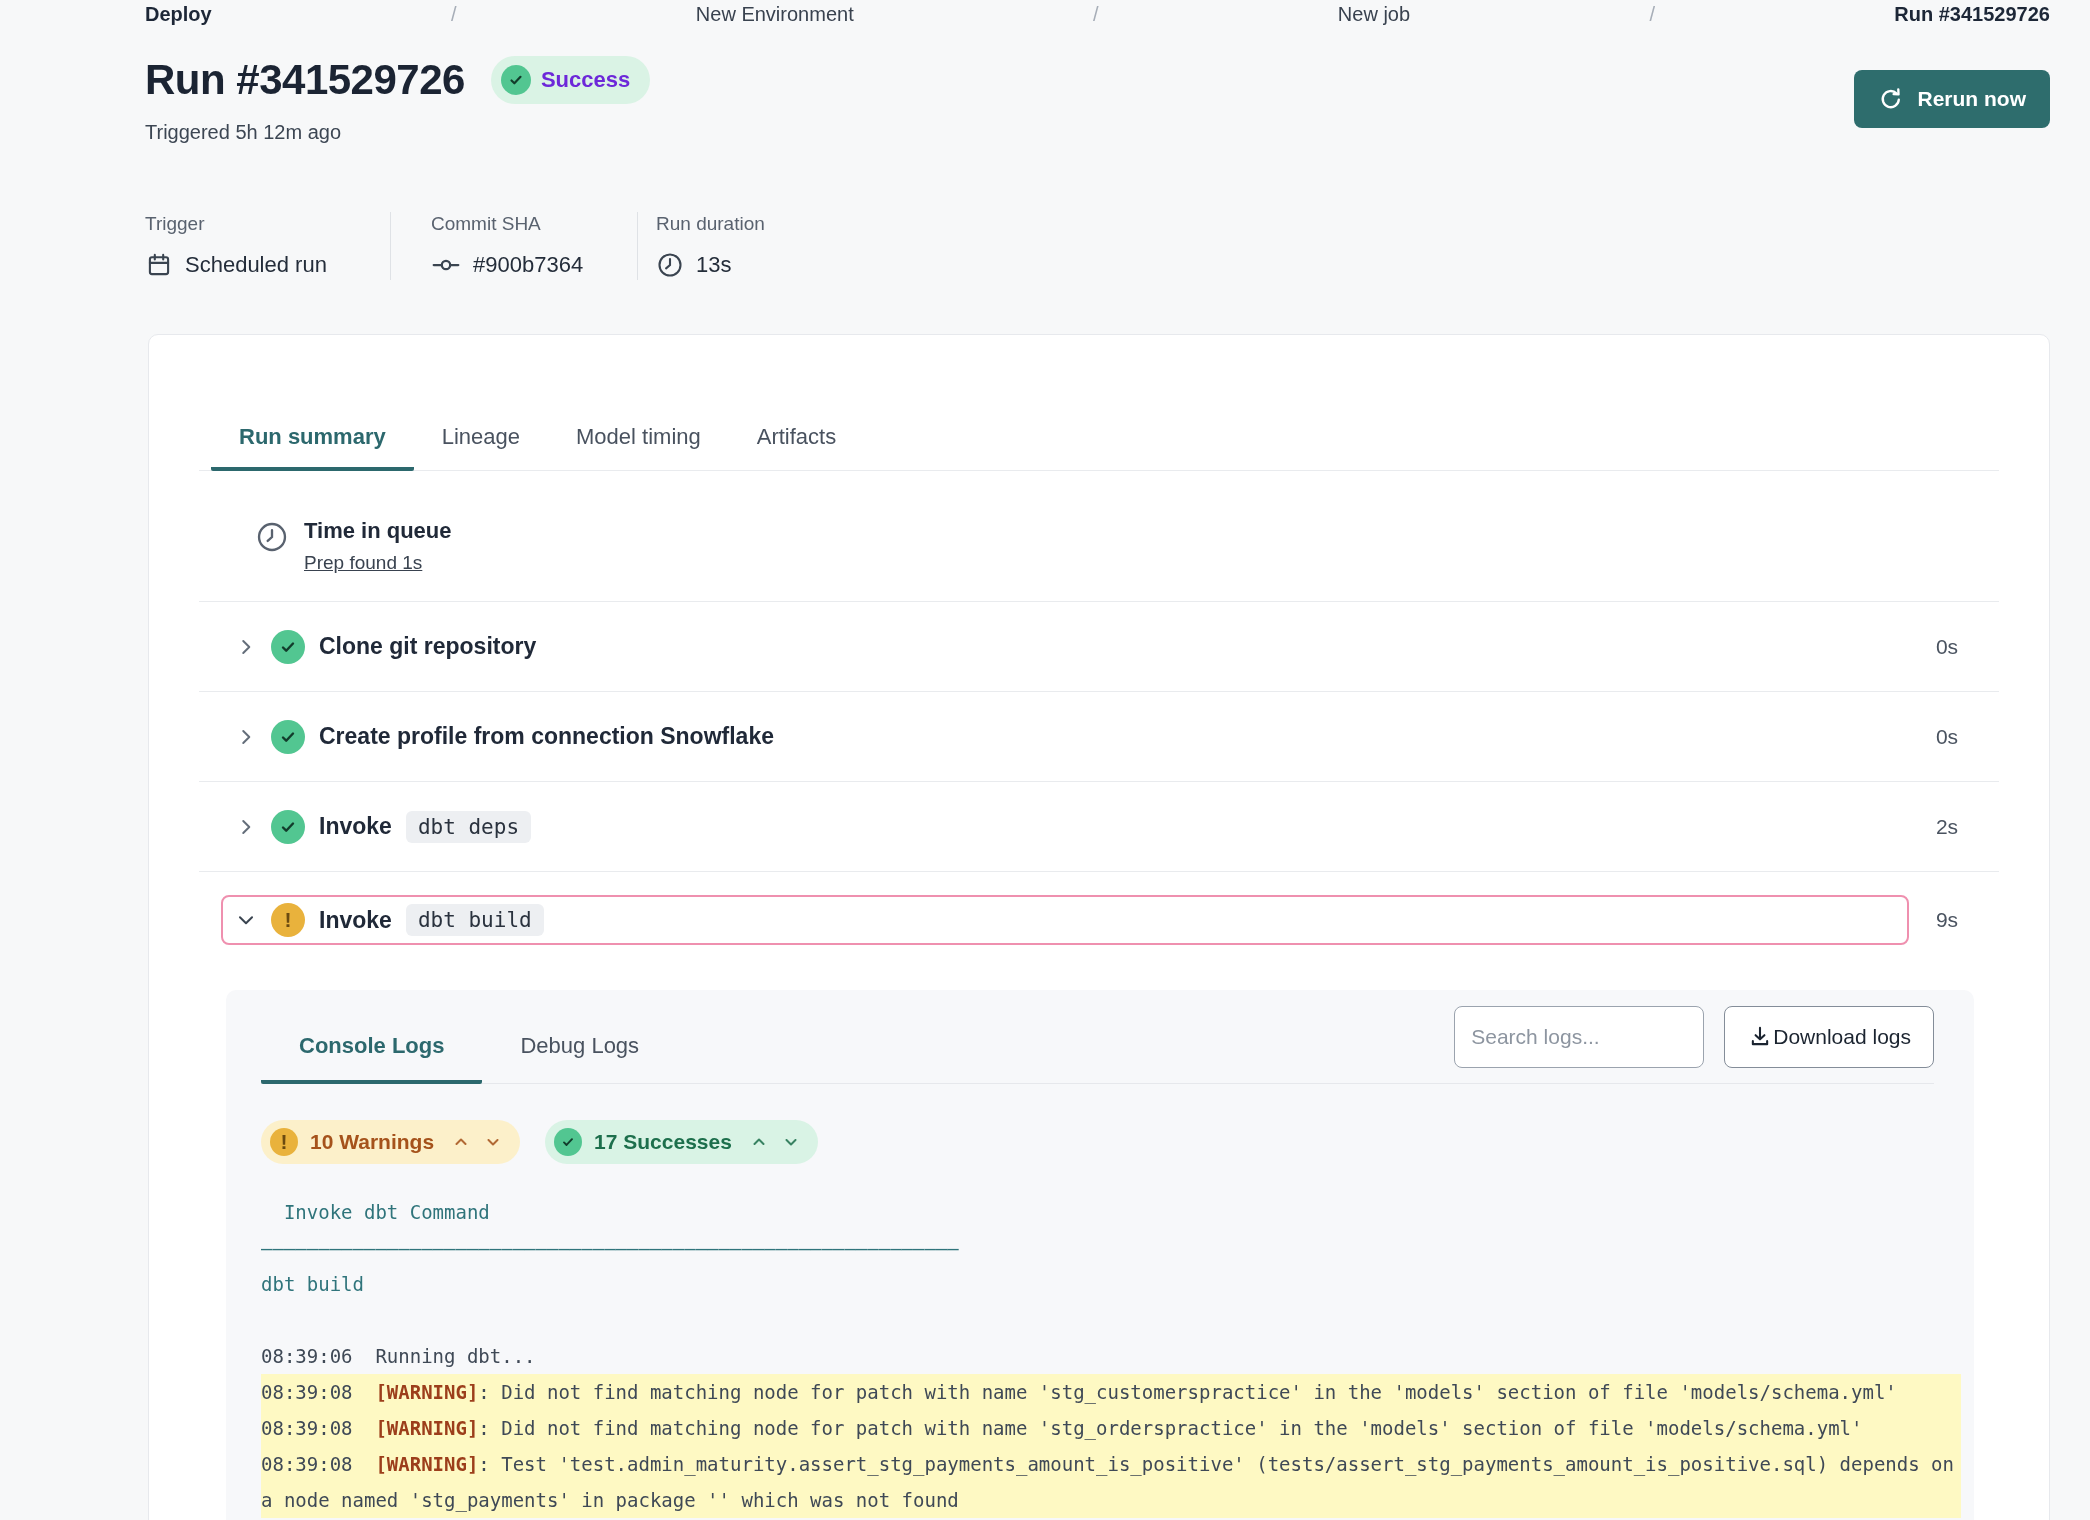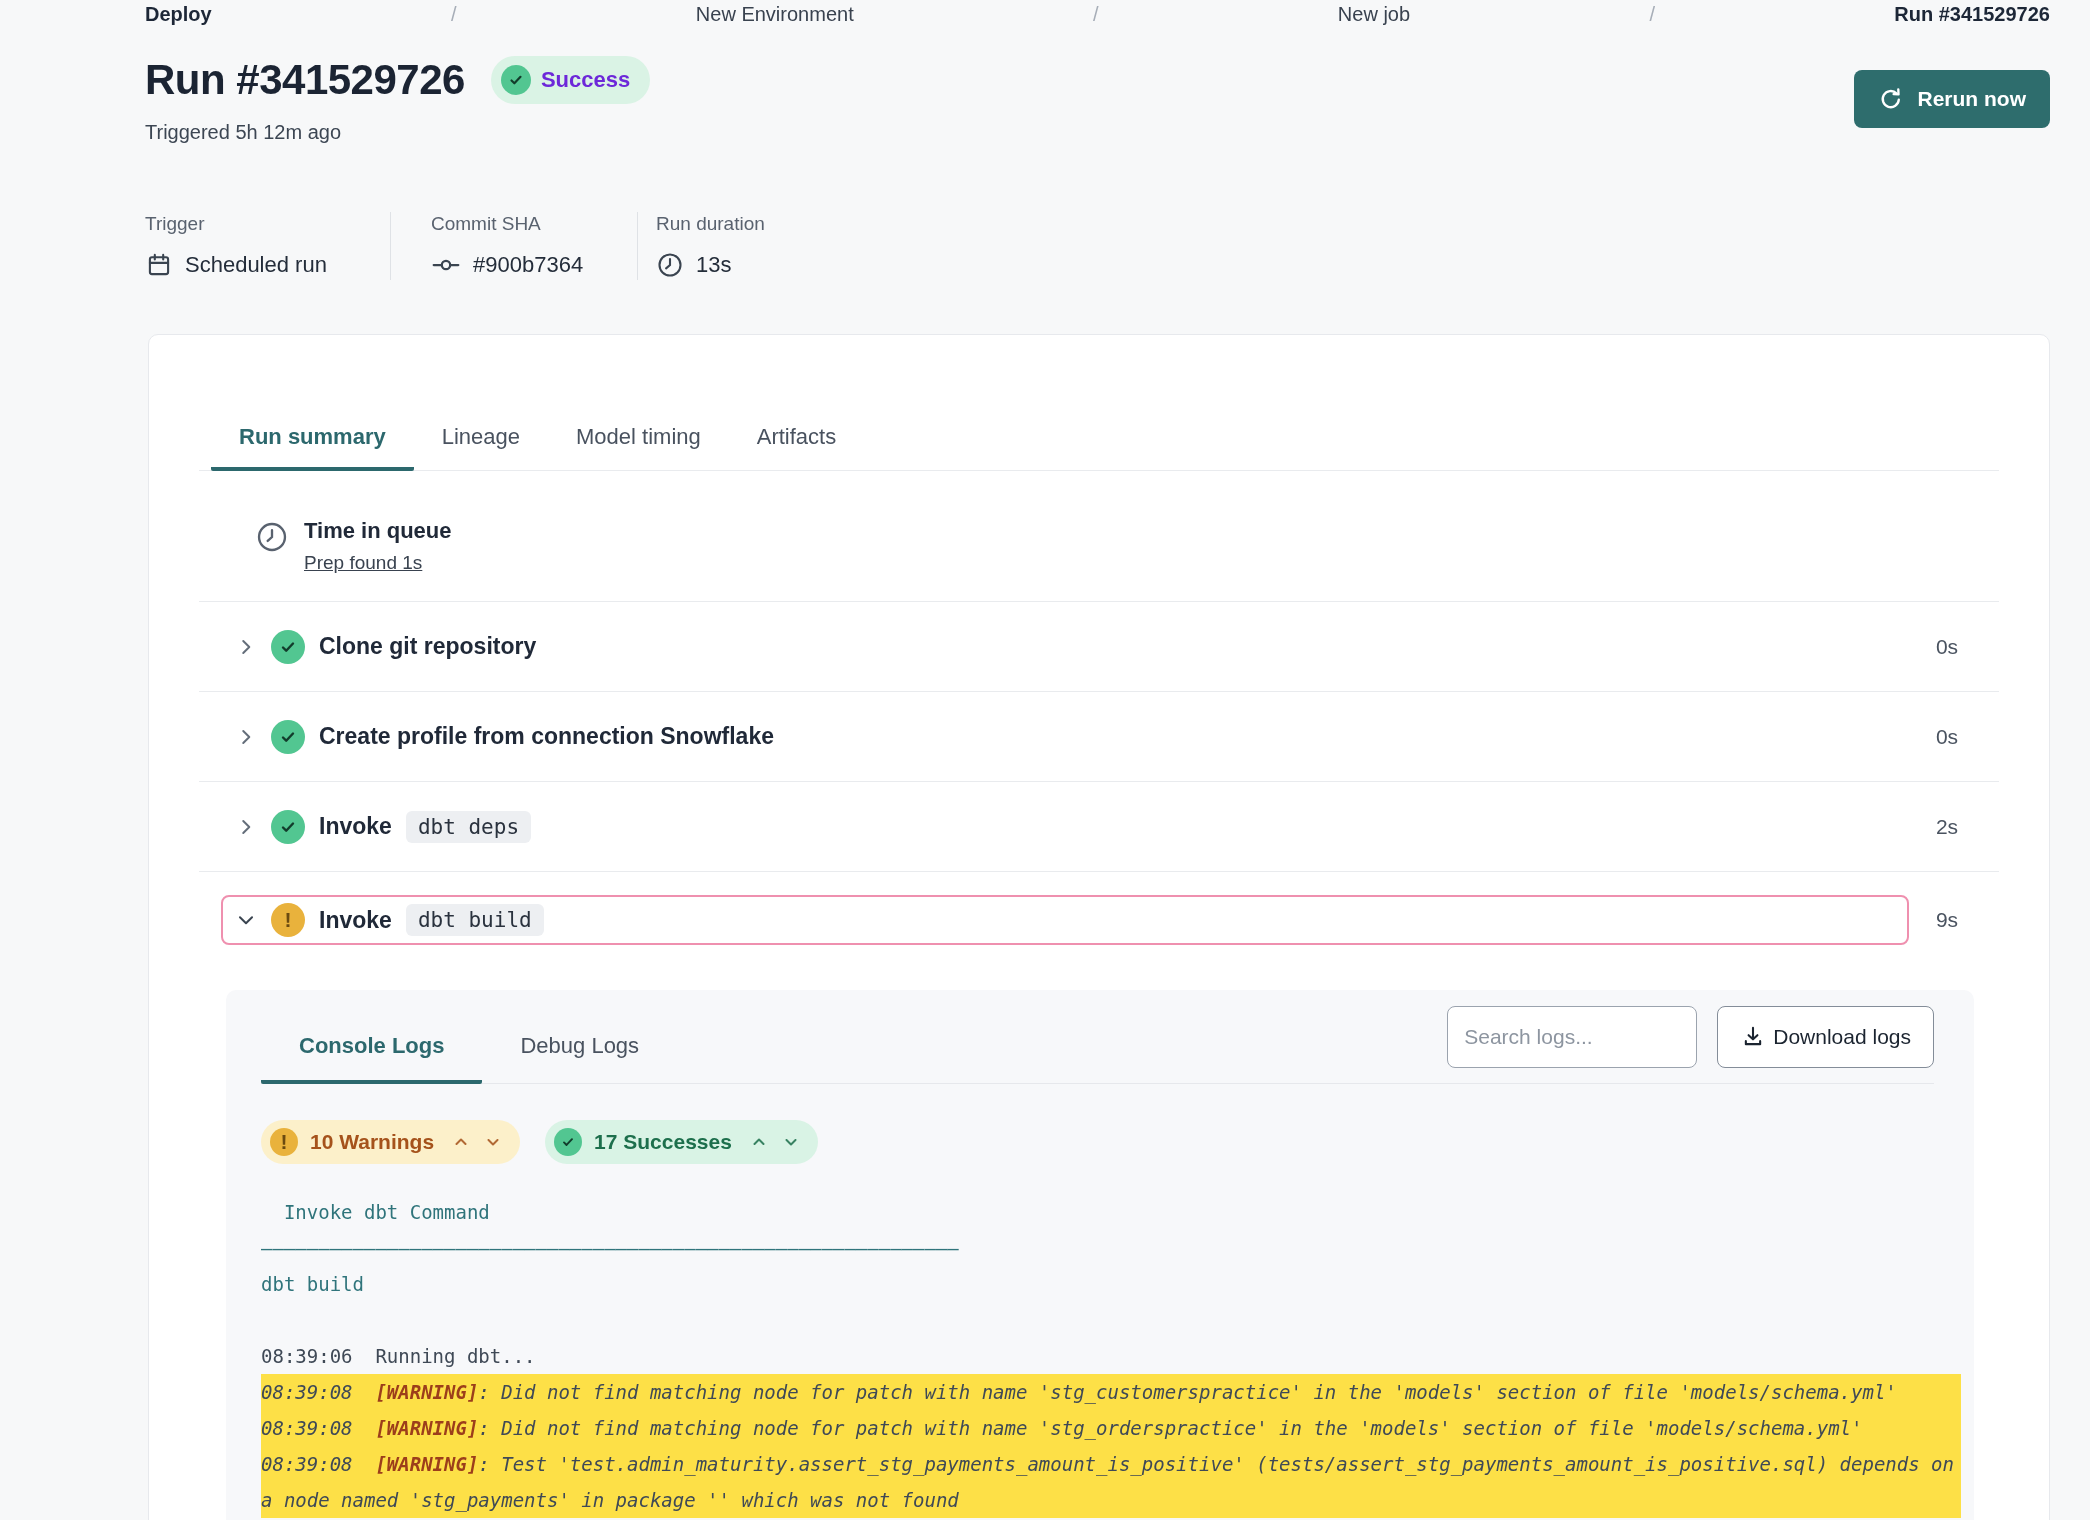--- a/index.html
+++ b/index.html
@@ -69,36 +69,36 @@
   .console { margin: 22px 25px 0 27px; background: #f7f8fa; border-radius: 10px; padding: 16px 40px 60px 35px; }
   .console-header { display: flex; align-items: flex-start; border-bottom: 1px solid #e6e8ec; }
   .console-tabs { display: flex; margin-top: 26px; }
   .ctab { padding: 0 38px 20px; font-size: 22px; line-height: 28px; color: #49525f; cursor: pointer;
     border-bottom: 4px solid transparent; margin-bottom: -1px; }
   .ctab.active { color: #2c686d; font-weight: 700; border-bottom-color: #2c686d; border-radius: 2px; }
   .console-controls { margin-left: auto; display: flex; gap: 20px; align-items: flex-start; }
   .search-input { width: 250px; height: 62px; border: 1px solid #9ba3ae; border-radius: 8px; background: #ffffff;
     padding: 0 16px; font-size: 21px; color: #2a333f; font-family: "Liberation Sans", sans-serif; }
   .search-input::placeholder { color: #8d95a0; }
-  .download-btn { display: inline-flex; align-items: center; gap: 7px; height: 62px; padding: 0 22px;
+  .download-btn { display: inline-flex; align-items: center; gap: 0; height: 62px; padding: 0 22px;
     background: #ffffff; border: 1px solid #848d99; border-radius: 8px; font-size: 21px; color: #1b2430;
     font-family: "Liberation Sans", sans-serif; cursor: pointer; }
 
   .pills { margin-top: 36px; display: flex; gap: 25px; }
   .pill { display: inline-flex; align-items: center; gap: 12px; height: 44px; border-radius: 22px;
     padding: 0 18px 0 9px; font-size: 21px; font-weight: 700; }
   .pill.warn { background: #fcf0ca; color: #a5521b; }
   .pill.ok   { background: #d9f3e5; color: #1d6f4c; }
   .pill .nav { display: inline-flex; gap: 14px; margin-left: 6px; }
   .pill .nav span { display: inline-flex; cursor: pointer; opacity: 0.85; }
 
   .log { margin-top: 30px; width: 1700px; font-family: "DejaVu Sans Mono", monospace; font-size: 19px; color: #3f4956; }
   .log-line { line-height: 36px; min-height: 36px; white-space: pre-wrap; word-break: normal; }
   .log-line.cmd { color: #2f747b; }
-  .log-line.warnbg { background: #fde047; font-style: italic; }
+  .log-line.warnbg { background: #fef9c3; }
   .log-line .wtag { font-weight: 700; color: #9c3e1b; }
 
   svg { display: block; }
 </style>
 </head>
 <body>
 
 <div class="page">
 
   <div class="header">

